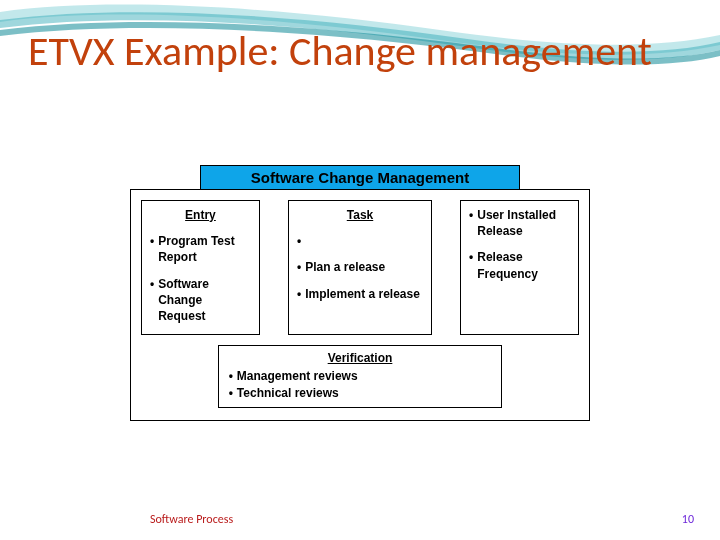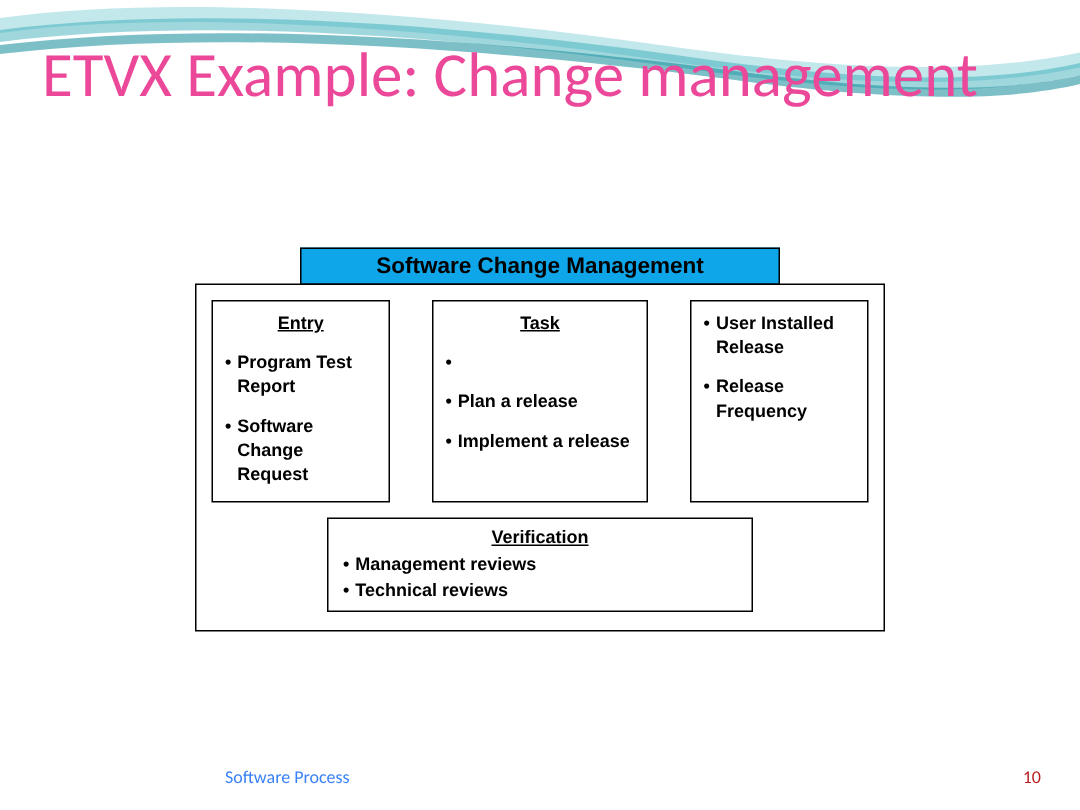--- a/index.html
+++ b/index.html
@@ -10,21 +10,21 @@
   .wave-stack { position: absolute; top: 0; left: 0; width: 720px; height: 90px; pointer-events: none; }
 
   .title {
     position: absolute;
     top: 28px;
     left: 28px;
     right: 40px;
     font-family: Calibri, 'Segoe UI', Arial, sans-serif;
     font-size: 42px;
     line-height: 1.08;
-    color: #ec4899;
+    color: #c2410c;
     font-weight: 400;
   }
 
   .diagram-wrap {
     position: absolute;
     top: 165px;
     left: 130px;
     width: 460px;
   }
   .diagram-title-box {
@@ -82,29 +82,29 @@
   .verification-box .col-head { margin-bottom: 2px; }
   .verification-box .item { display: flex; font-weight: bold; }
   .verification-box .bullet { margin-right: 4px; }
 
   .footer-left {
     position: absolute;
     bottom: 14px;
     left: 150px;
     font-family: Calibri, 'Segoe UI', Arial, sans-serif;
     font-size: 12px;
-    color: #3b82f6;
+    color: #b91c1c;
   }
   .footer-right {
     position: absolute;
     bottom: 14px;
     right: 26px;
     font-family: Calibri, 'Segoe UI', Arial, sans-serif;
     font-size: 12px;
-    color: #b91c1c;
+    color: #6d28d9;
   }
 </style>
 </head>
 <body>
 
 <div class="slide">
 
   <svg class="wave-stack" viewBox="0 0 720 90" preserveAspectRatio="none">
     <path d="M0,12 C120,-5 300,10 440,30 C560,47 650,50 720,35 L720,45 C650,60 560,57 440,40 C300,20 120,5 0,22 Z" fill="#4fbcc7" opacity="0.35"></path>
     <path d="M0,20 C140,2 320,18 460,38 C580,55 660,56 720,42 L720,50 C660,64 580,63 460,46 C320,26 140,10 0,28 Z" fill="#2aa6b3" opacity="0.45"></path>

